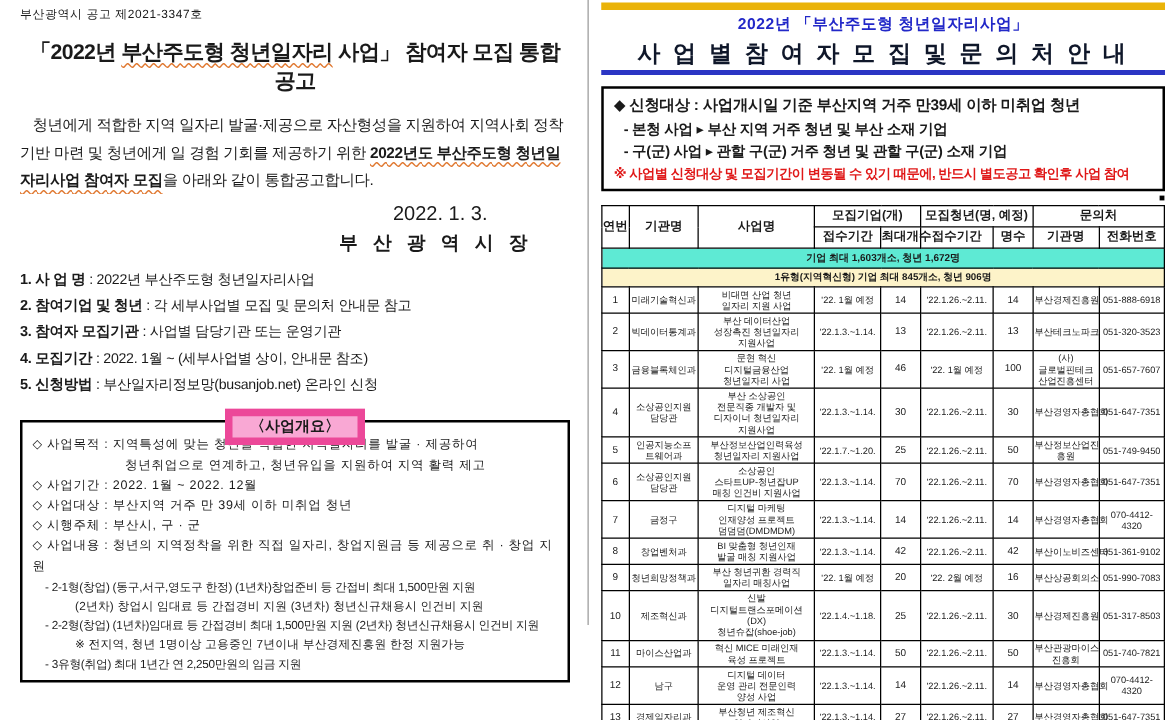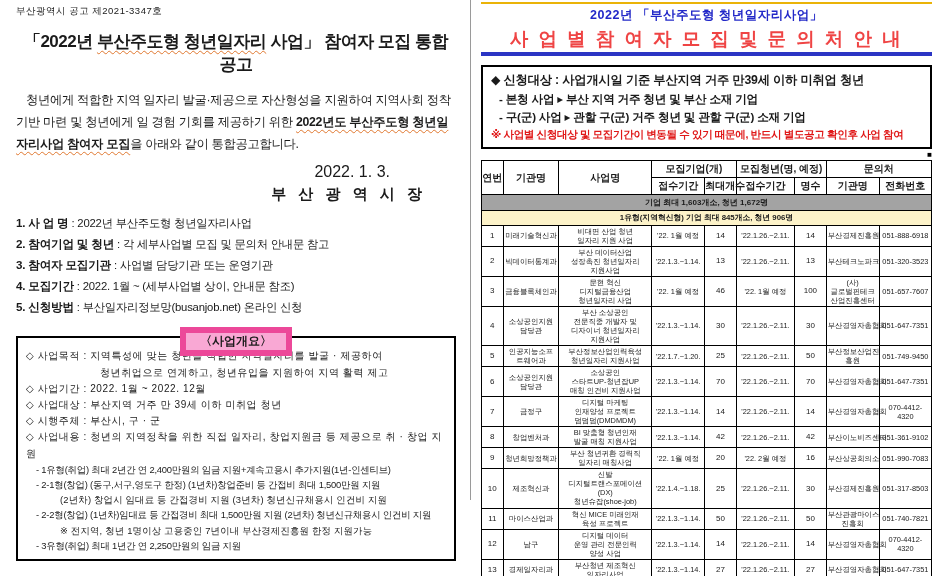--- a/index.html
+++ b/index.html
@@ -32,35 +32,35 @@
   .overview-tab { position:absolute; top:-11px; left:50%; transform:translateX(-50%);
      background:#f9a8d4; border:6px solid #ec4899; font-size:12px; font-weight:bold;
      padding:0 14px; line-height:17px; white-space:nowrap; }
   .ov-line { line-height:1.62; }
   .l0 { font-size:10px; letter-spacing:0.6px; }
   .lc { font-size:10px; letter-spacing:0.6px; padding-left:74px; }
   .l1 { font-size:9.4px; padding-left:10px; letter-spacing:-0.2px; }
   .l2 { font-size:9.4px; padding-left:34px; letter-spacing:0.2px; }
 
   
-  .rp-header { border-top:2px solid #eab308; border-bottom:4px solid #2b35c4; padding:3px 0 1px 0; }
+  .rp-header { border-top:6px solid #eab308; border-bottom:4px solid #2b35c4; padding:3px 0 1px 0; }
   .rp-h1 { text-align:center; color:#2228c8; font-weight:bold; font-size:12.5px; letter-spacing:0.5px; }
-  .rp-h2 { text-align:center; color:#ef4444; font-weight:bold; font-size:18.5px; letter-spacing:2.5px; margin-top:2px; }
+  .rp-h2 { text-align:center; color:#0f172a; font-weight:bold; font-size:18.5px; letter-spacing:2.5px; margin-top:2px; }
   .rp-notice { border:2px solid #000; margin-top:9px; padding:5px 8px 5px 8px; }
   .rn1 { font-size:12.3px; font-weight:bold; letter-spacing:-0.2px; }
   .rn2 { font-size:11.6px; font-weight:bold; padding-left:8px; margin-top:3px; letter-spacing:-0.2px; }
   .rn4 { font-size:10.6px; font-weight:bold; color:#e01818; margin-top:3px; letter-spacing:-0.4px; }
   .tbl-marker { display:block; text-align:right; font-size:8px; line-height:8px; margin-top:2px; color:#000; }
 
   table.roster { width:100%; border-collapse:collapse; table-layout:fixed; margin-top:1px;
     border:1.5px solid #000; }
   .roster th, .roster td { border:1px solid #000; text-align:center; vertical-align:middle;
     font-size:7.4px; line-height:1.22; padding:1px 1px; white-space:pre-line; word-break:keep-all; }
   .roster th { font-size:10px; font-weight:bold; padding:2px 0; }
-  .band1 td { background:#a3a3a3; font-weight:bold; font-size:8px; padding:2.5px 0; }
+  .band1 td { background:#5eead4; font-weight:bold; font-size:8px; padding:2.5px 0; }
   .band2 td { background:#fdf3c9; font-weight:bold; font-size:7.8px; padding:2px 0; }
   .roster td.num { font-size:8px; }
 </style>
 </head>
 <body>
 
 <div class="wrap">
   <div class="art-tl"></div>
   <div class="art-tr"></div>
 
@@ -113,21 +113,20 @@
           <div class="ov-line lc">청년취업으로 연계하고, 청년유입을 지원하여 지역 활력 제고</div>
 
           <div class="ov-line l0">◇ 사업기간 : 2022. 1월 ~ 2022. 12월</div>
 
           <div class="ov-line l0">◇ 사업대상 : 부산지역 거주 만 39세 이하 미취업 청년</div>
 
           <div class="ov-line l0">◇ 시행주체 : 부산시, 구 · 군</div>
 
           <div class="ov-line l0">◇ 사업내용 : 청년의 지역정착을 위한 직접 일자리, 창업지원금 등 제공으로 취 · 창업 지원</div>
 
-          <div class="ov-line l1">- 1유형(취업) 최대 2년간 연 2,400만원의 임금 지원+계속고용시 추가지원(1년-인센티브)</div>
 
           <div class="ov-line l1">- 2-1형(창업) (동구,서구,영도구 한정) (1년차)창업준비 등 간접비 최대 1,500만원 지원</div>
 
           <div class="ov-line l2">(2년차) 창업시 임대료 등 간접경비 지원 (3년차) 청년신규채용시 인건비 지원</div>
 
           <div class="ov-line l1">- 2-2형(창업) (1년차)임대료 등 간접경비 최대 1,500만원 지원 (2년차) 청년신규채용시 인건비 지원</div>
 
           <div class="ov-line l2">※ 전지역, 청년 1명이상 고용중인 7년이내 부산경제진흥원 한정 지원가능</div>
 
           <div class="ov-line l1">- 3유형(취업) 최대 1년간 연 2,250만원의 임금 지원</div>

